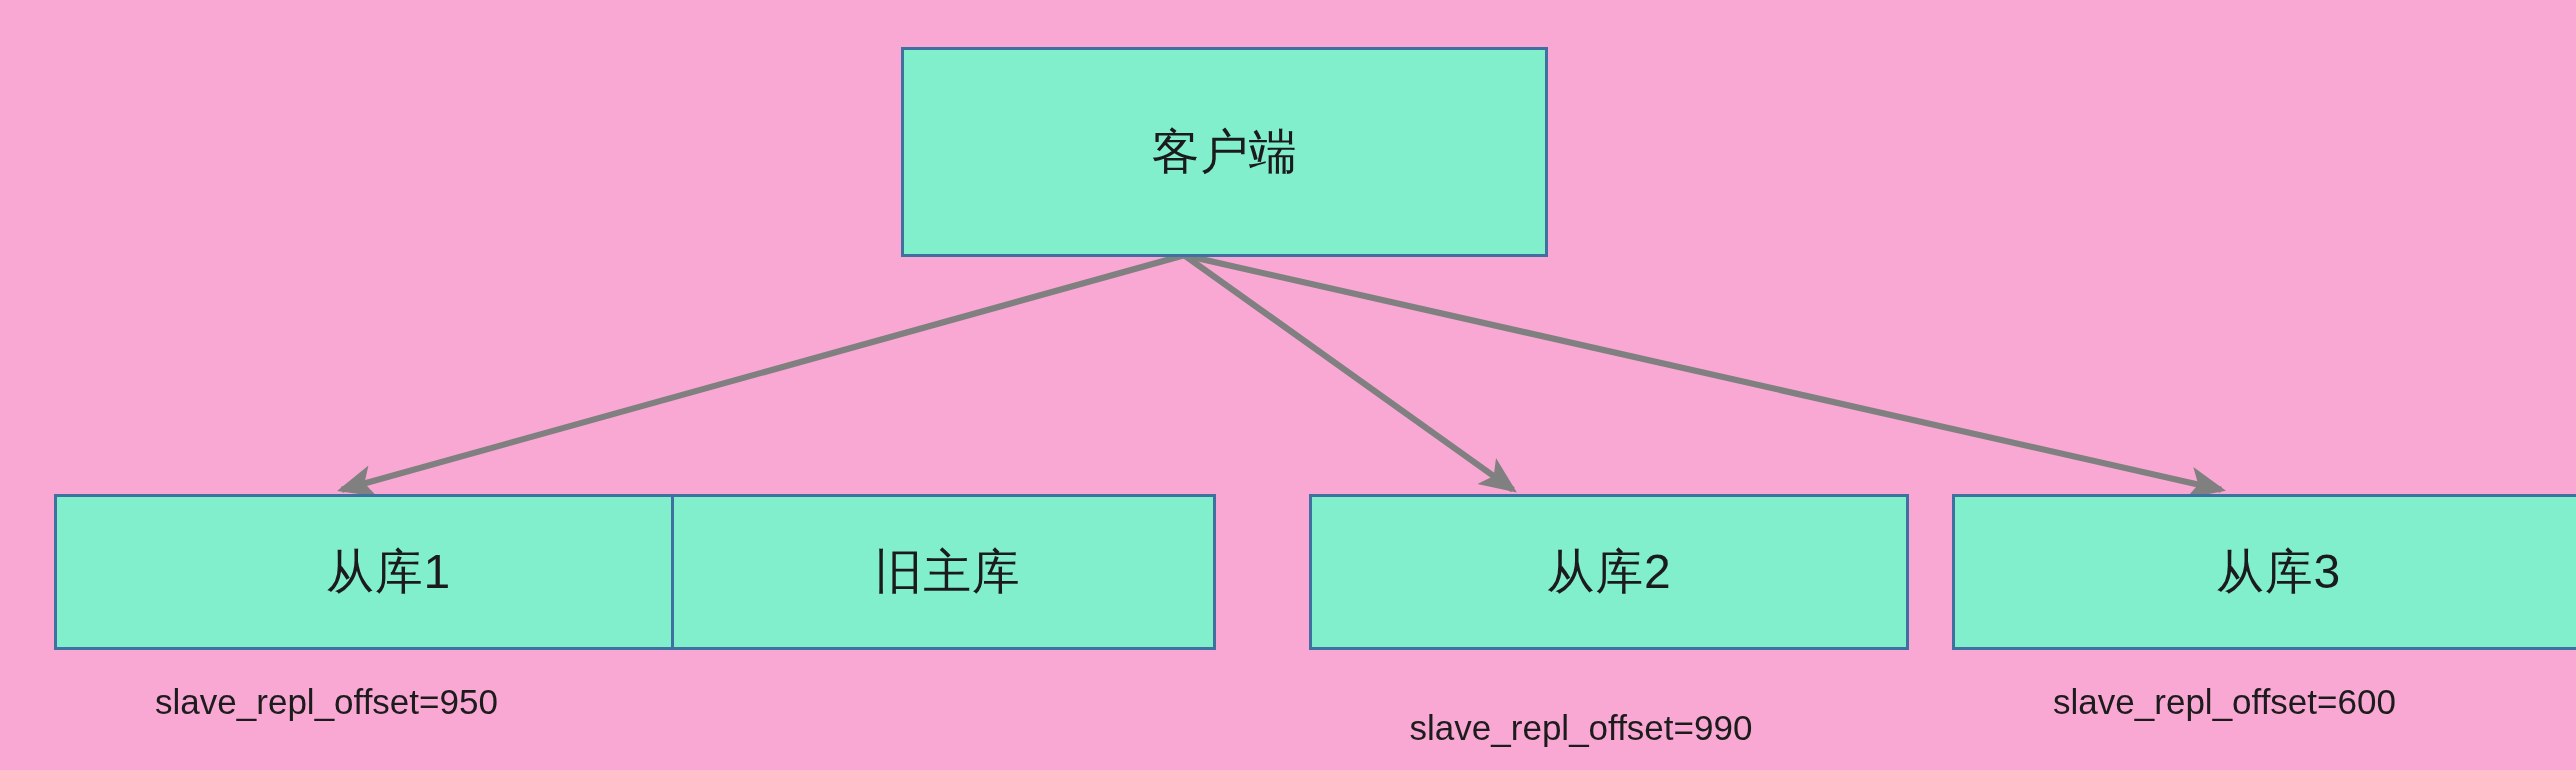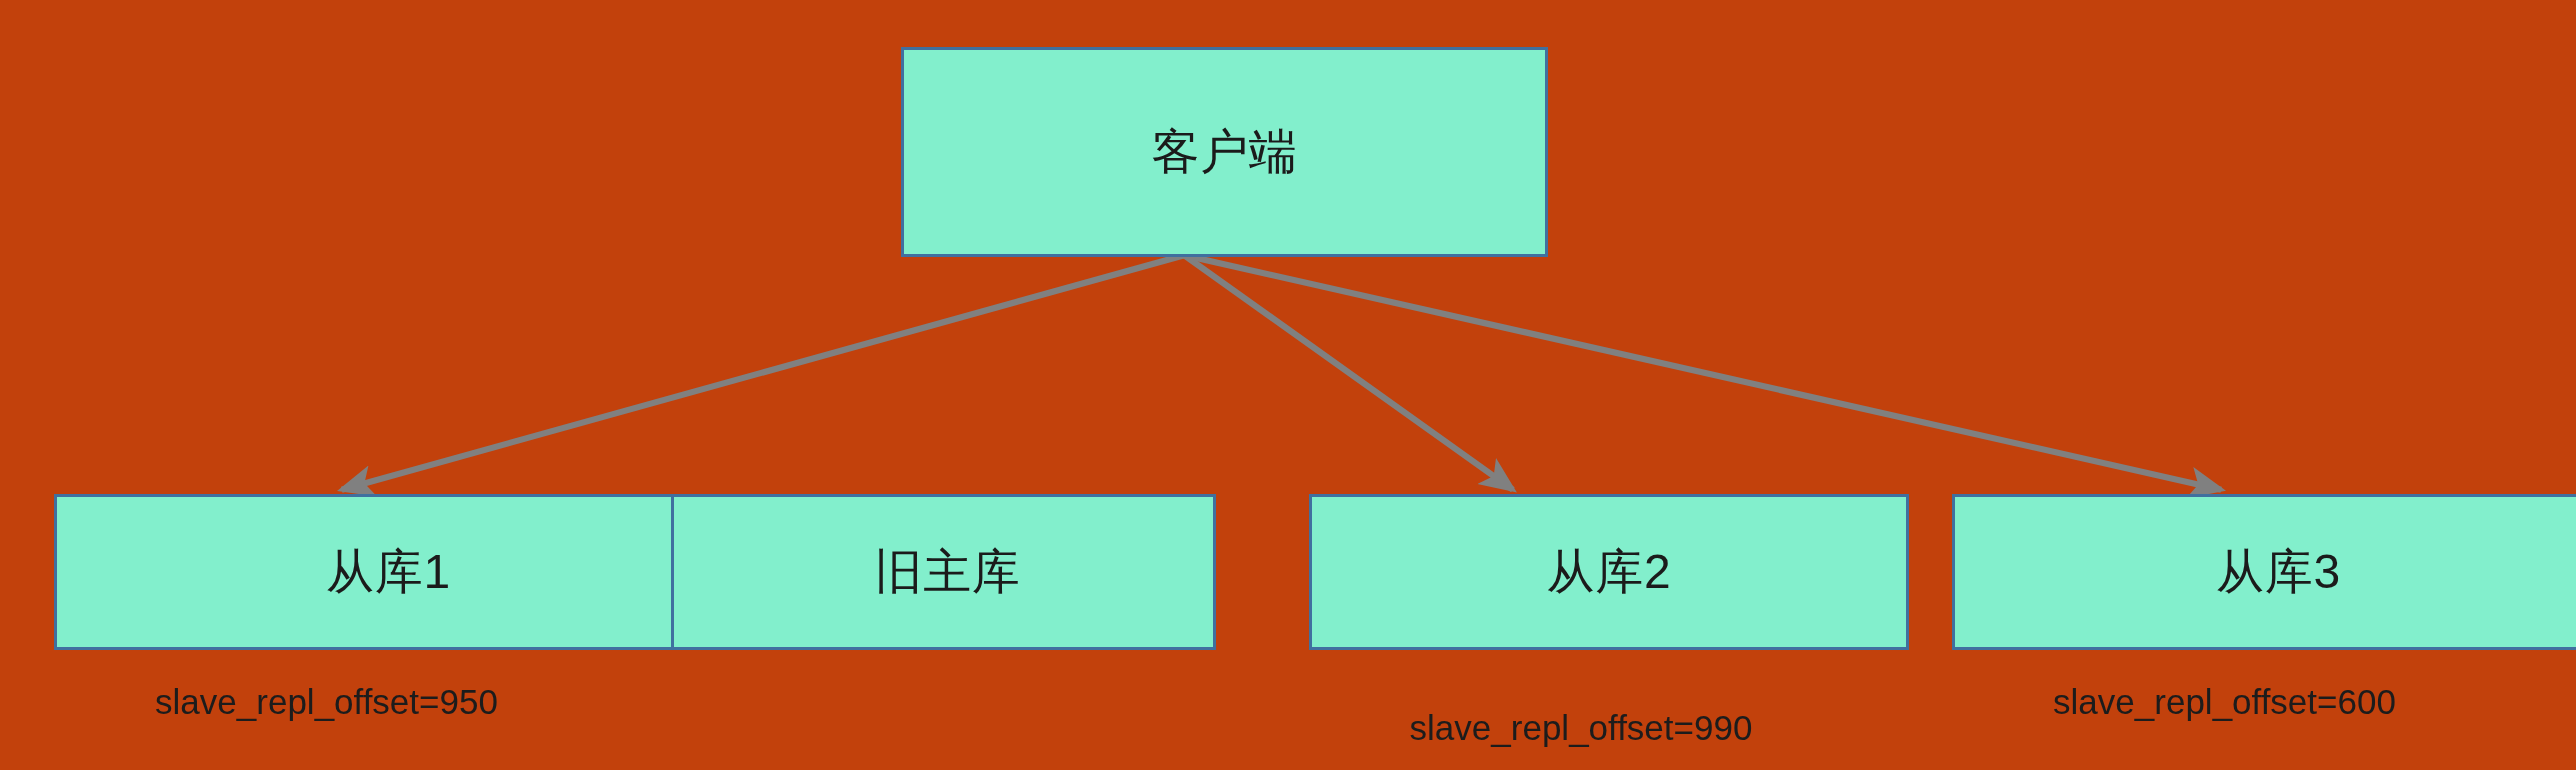--- a/index.html
+++ b/index.html
@@ -11,21 +11,21 @@
     width: 2576px;
     height: 771px;
     background: #eae9e0;
     font-family: "Liberation Sans", sans-serif;
     overflow: hidden;
   }
   #diagram-root {
     position: relative;
     width: 2576px;
     height: 771px;
-    background: #c2410c;
+    background: #f9a8d4;
   }
   #edges-layer {
     position: absolute;
     left: 0;
     top: 0;
     width: 2576px;
     height: 771px;
     pointer-events: none;
   }
   .node {

